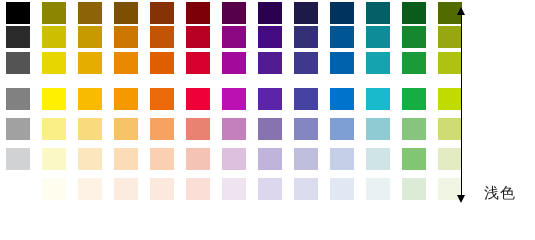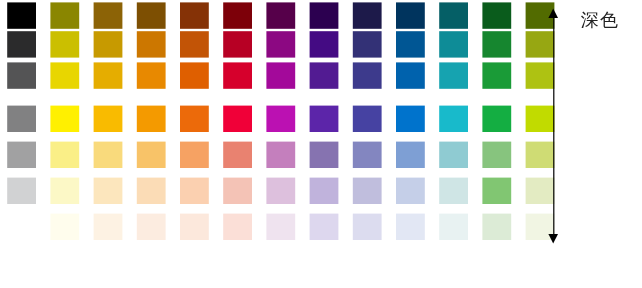--- a/index.html
+++ b/index.html
@@ -181,16 +181,16 @@
       <div class="swatch" style="left: 402px; top: 178px; width: 24px; height: 22px; background: rgb(220, 235, 214);"></div>
       <div class="swatch" style="left: 438px; top: 178px; width: 24px; height: 22px; background: rgb(241, 245, 227);"></div>
     </div>
 
   <div id="axis">
     <div id="axis-line"></div>
     <div class="arrow-head" id="arrow-head-up"></div>
     <div class="arrow-head" id="arrow-head-down"></div>
   </div>
 
-  <div class="axis-label" id="label-dark">深色</div>
 
+  <div class="axis-label" id="label-light">浅色</div>
 
 </div>
 
 </body></html>

